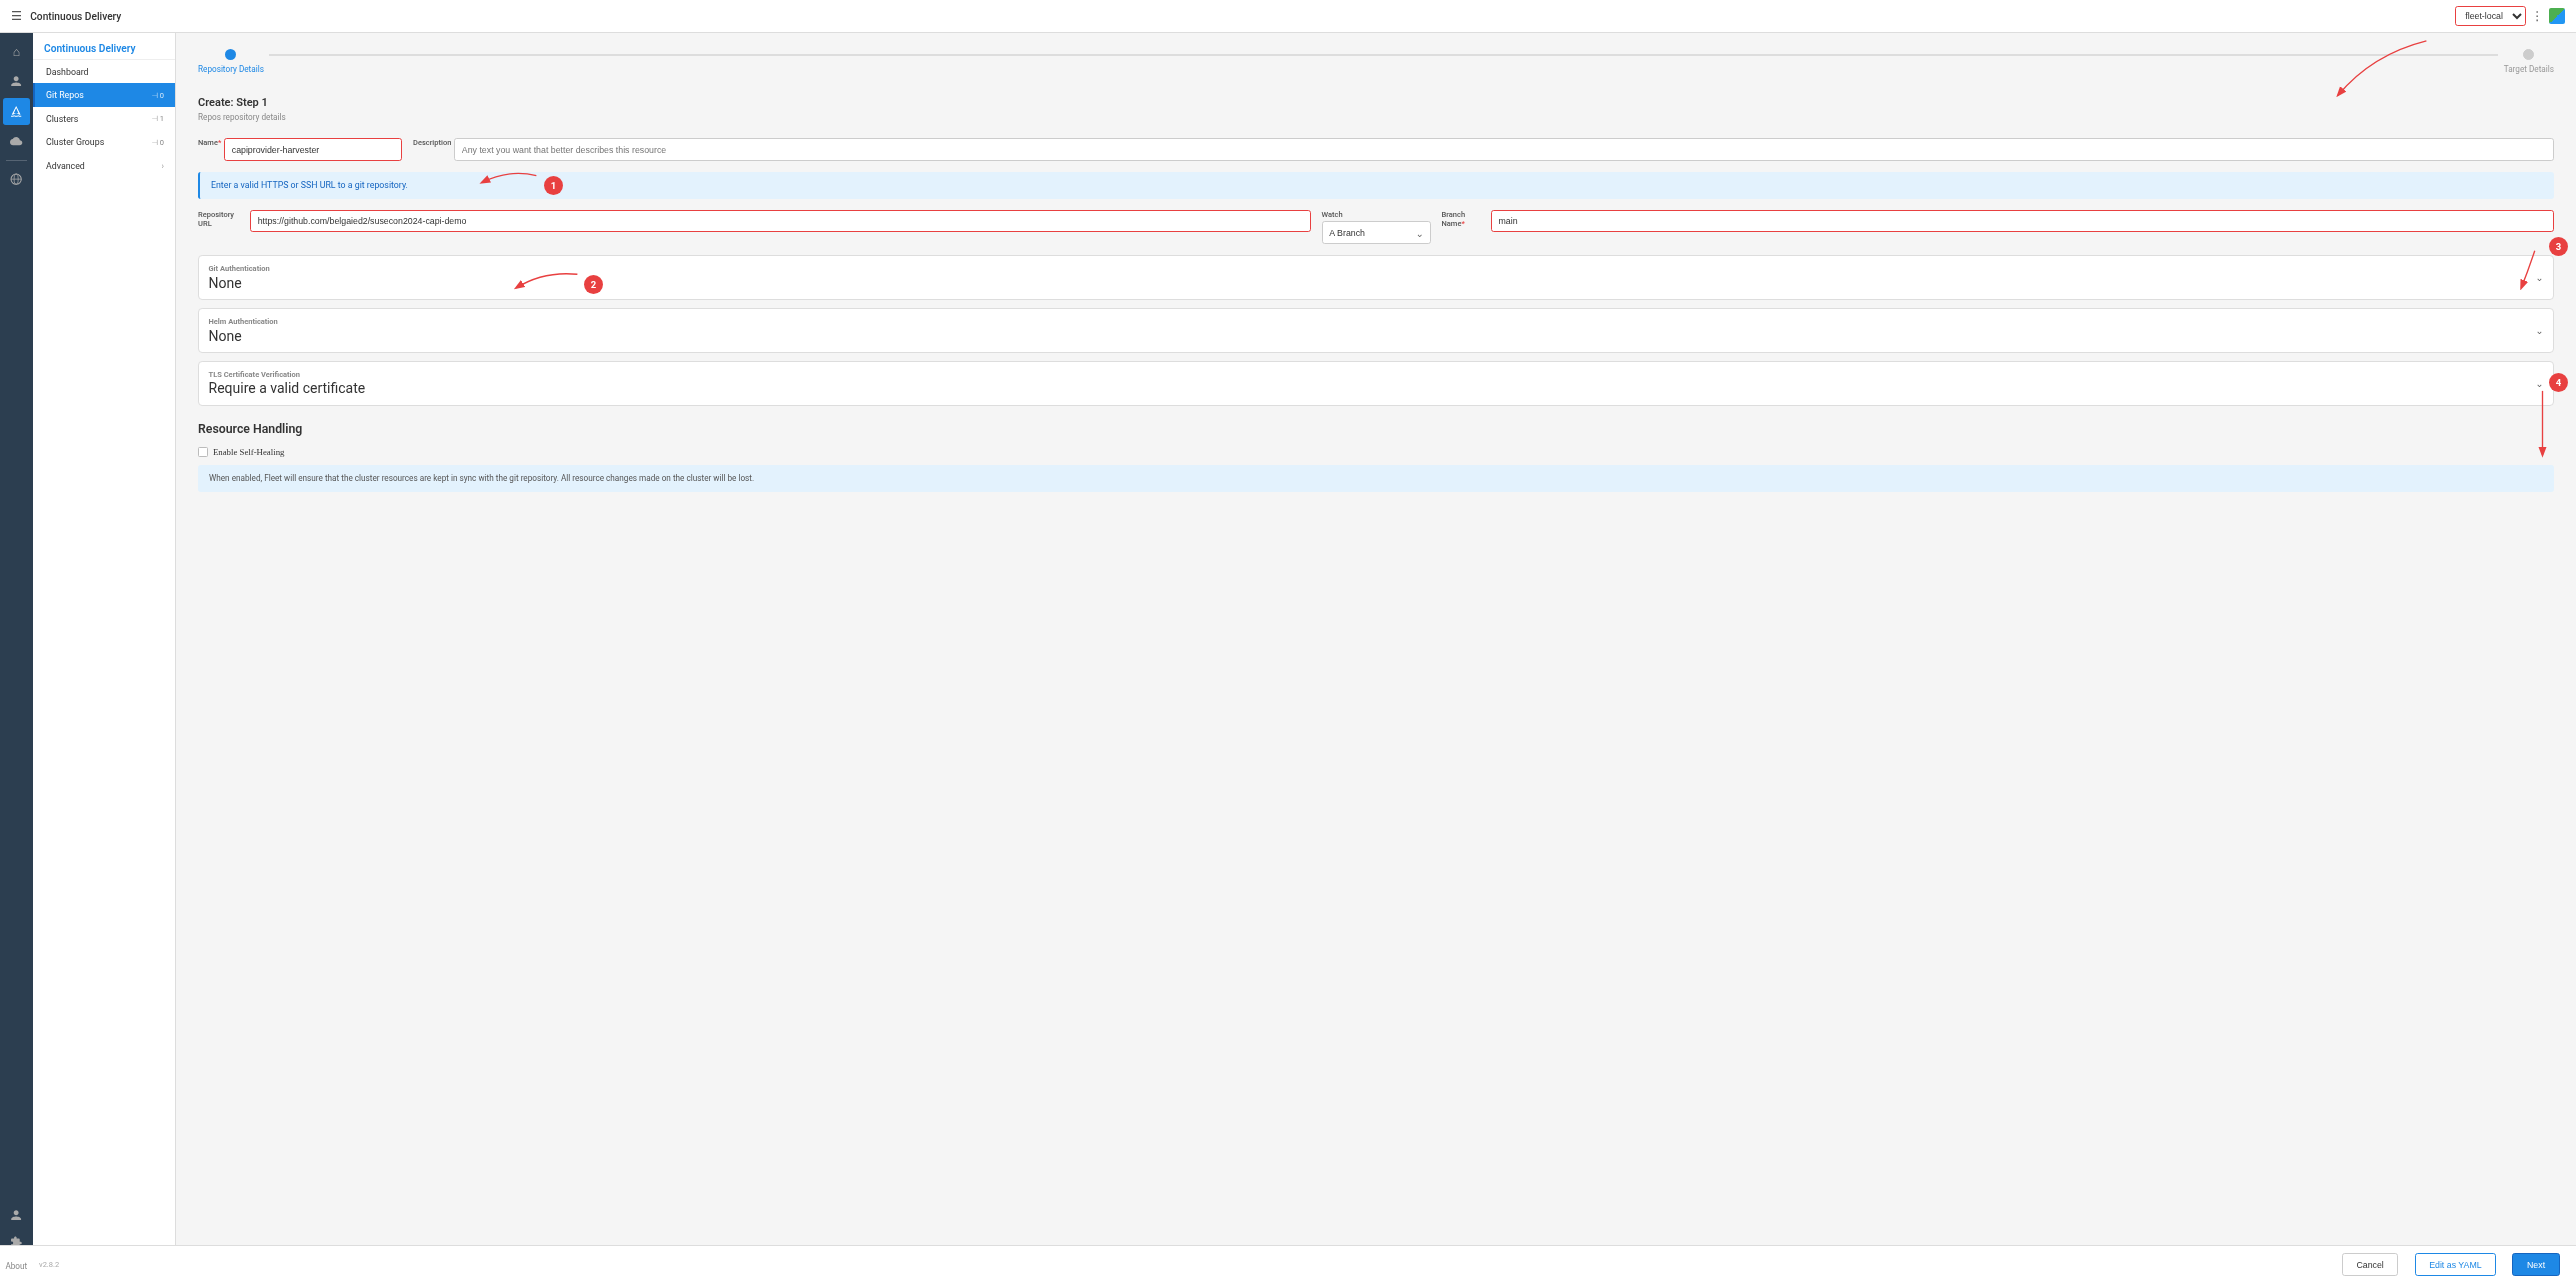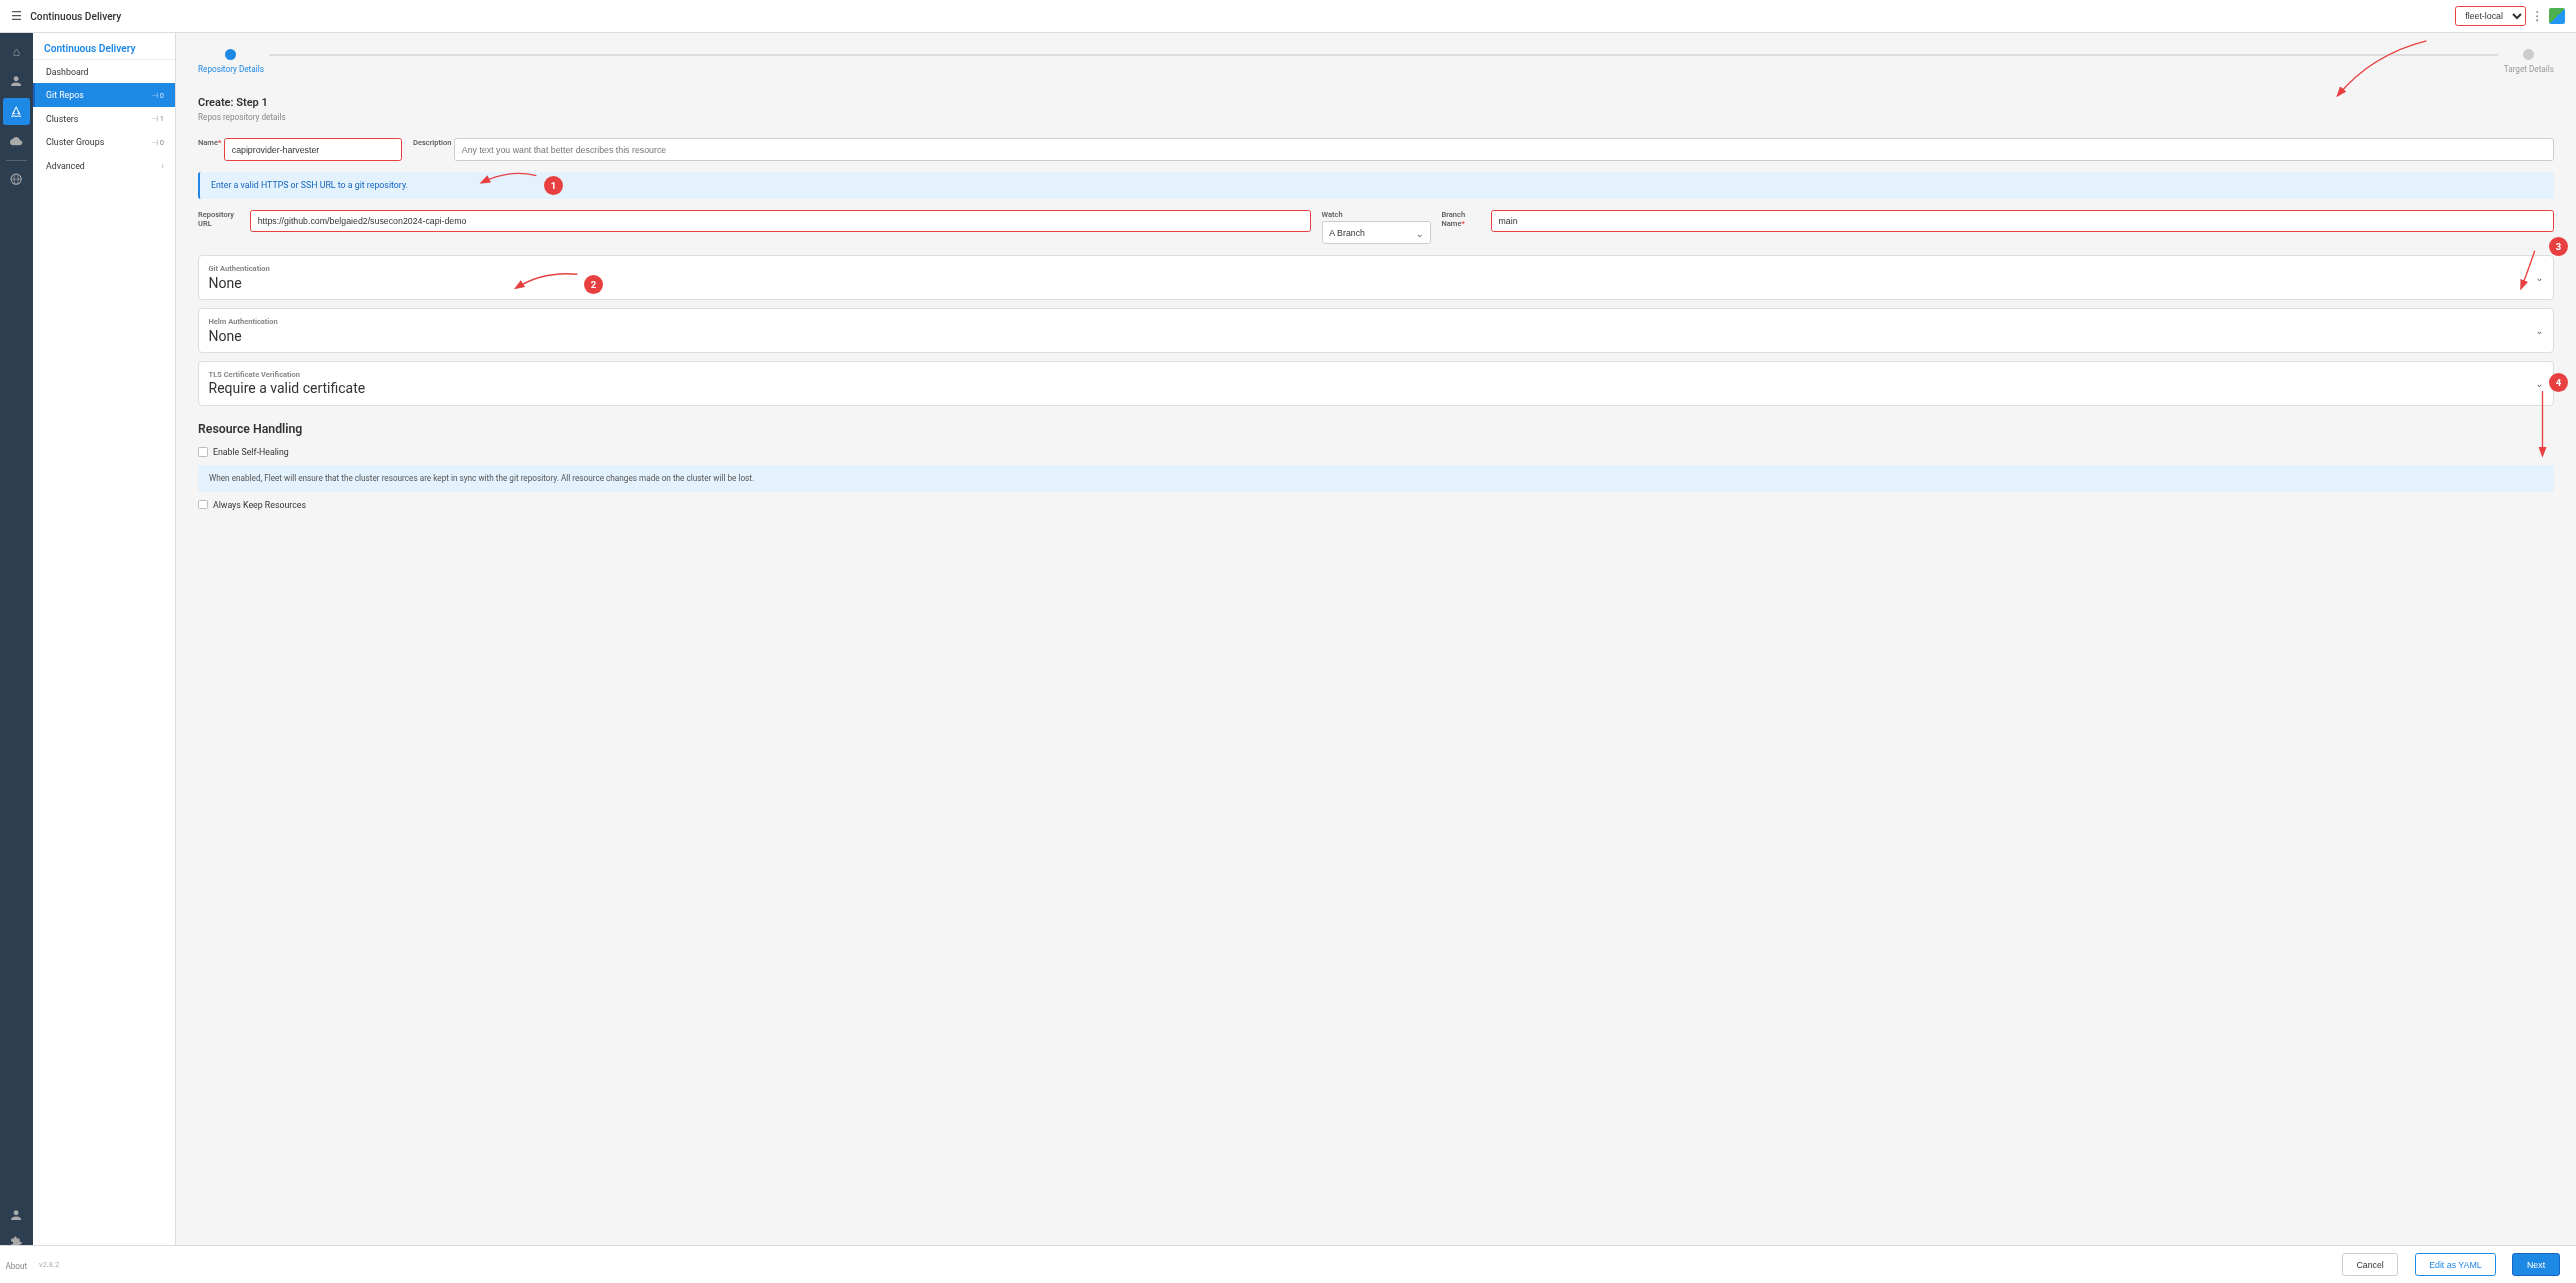--- a/index.html
+++ b/index.html
@@ -77,21 +77,21 @@
     .auth-select-value { font-size: 14px; color: #333; }
     .auth-chevron { color: #666; font-size: 9.5px; }
 
     
     .tls-wrapper { background: #fff; border: 0.7px solid #ddd; border-radius: 4.1px; padding: 8.2px 9.5px; margin-bottom: 16.3px; display: flex; align-items: center; justify-content: space-between; cursor: pointer; }
 
     
     .section-heading { font-size: 12.3px; font-weight: 600; color: #333; margin-bottom: 11px; }
     .checkbox-row { display: flex; align-items: center; gap: 5.4px; margin-bottom: 8.2px; cursor: pointer; }
     .checkbox-box { width: 9.5px; height: 9.5px; border: 0.7px solid #bbb; border-radius: 1.4px; background: #fff; }
-    .checkbox-label { font-size: 8.8px; color: #333; }
+    .checkbox-label { font-size: 8.8px; color: #333; font-family: Liberation Serif, serif; }
     .info-box-light { background: #e3f2fd; padding: 8.2px 11px; border-radius: 2.7px; font-size: 8.2px; color: #555; margin-bottom: 8.2px; }
 
     
     .bottom-bar { position: fixed; bottom: 0; left: 0; right: 0; height: 38px; background: #fff; border-top: 0.7px solid #ddd; display: flex; align-items: center; justify-content: flex-end; padding: 0 16.3px; gap: 8.2px; z-index: 100; }
     .about-link { position: fixed; bottom: 0; left: 5.4px; font-size: 8.2px; color: #888; z-index: 101; padding-bottom: 12.3px; cursor: pointer; }
     .version-text { position: fixed; bottom: 13.6px; left: 39px; font-size: 7.5px; color: #aaa; z-index: 101; }
 
     .btn { padding: 5.4px 13.6px; border-radius: 2.7px; font-size: 8.8px; cursor: pointer; border: 0.7px solid #ccc; background: #fff; color: #333; margin-left: 8px; }
     .btn-primary { background: #1e88e5; color: #fff; border-color: #1565c0; }
     .btn-secondary { background: #fff; color: #1e88e5; border-color: #1e88e5; }
@@ -269,24 +269,20 @@
     <span class="auth-chevron">⌄</span>
   </div>
 
   <div>
     <div class="section-heading">Resource Handling</div>
     <div class="checkbox-row">
       <div class="checkbox-box"></div>
       <span class="checkbox-label">Enable Self-Healing</span>
     </div>
     <div class="info-box-light">When enabled, Fleet will ensure that the cluster resources are kept in sync with the git repository. All resource changes made on the cluster will be lost.</div>
-    <div class="checkbox-row">
-      <div class="checkbox-box"></div>
-      <span class="checkbox-label">Always Keep Resources</span>
-    </div>
   </div>
 
   <div style="position:absolute; top:143px; left:368px;">
     <div class="annotation">1</div>
   </div>
 
   <svg style="position:absolute;top:129px;left:265px;pointer-events:none;" width="109" height="41" viewBox="0 0 160 60">
     <defs>
         <marker id="ah1" markerWidth="8" markerHeight="8" refX="6" refY="3" orient="auto">
           <path d="M0,0 L0,6 L8,3 z" fill="#e84040"></path>

